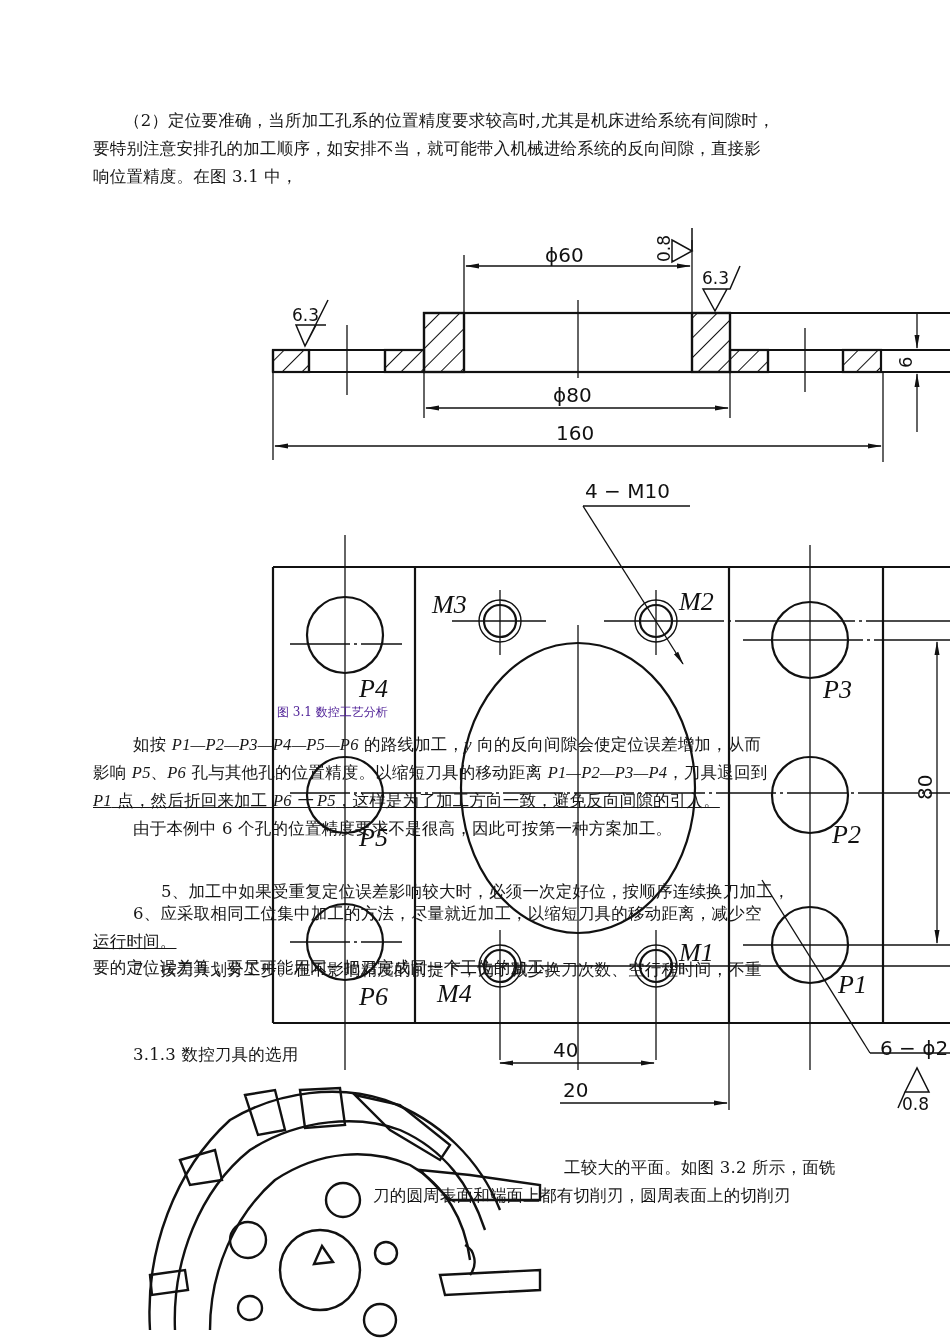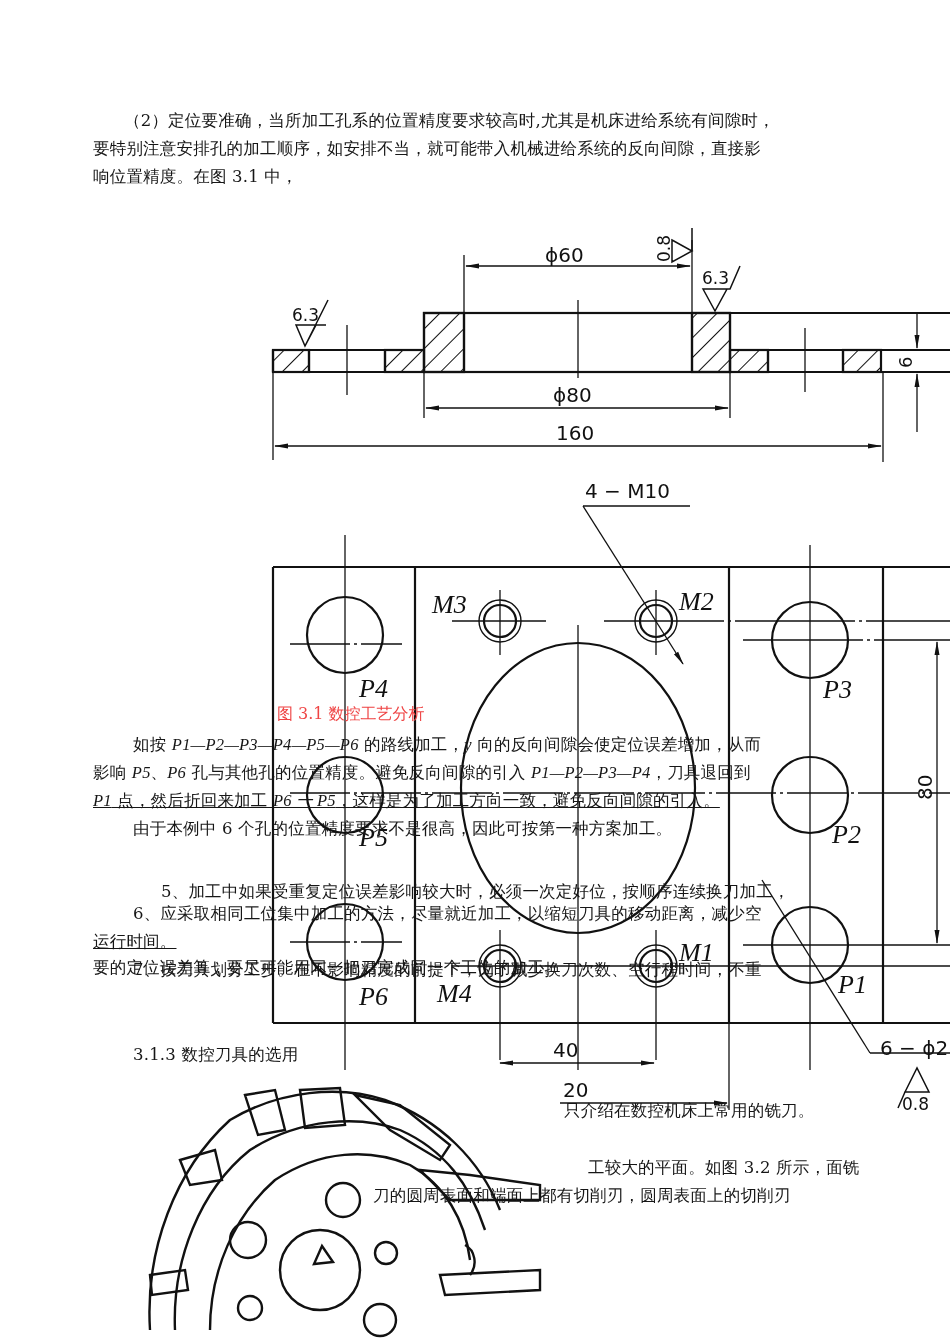--- a/index.html
+++ b/index.html
@@ -5,21 +5,21 @@
   html, body { margin: 0; padding: 0; background: #ffffff; }
   body { width: 950px; height: 1343px; position: relative; overflow: hidden;
          font-family: "DejaVu Serif", "Liberation Serif", serif; color: #111; }
   .page { position: absolute; left: 0; top: 0; width: 950px; height: 1343px; }
   .txt { position: absolute; font-size: 16.5px; line-height: 28px; white-space: nowrap;
          font-family: "DejaVu Serif", "Liberation Serif", serif; color: #161616; letter-spacing: 0.2px; }
   .it { font-style: italic; font-family: "Liberation Serif", serif; }
   svg.drawing { position: absolute; left: 0; top: 0; }
   .dim { font-family: "DejaVu Sans", sans-serif; font-size: 20px; fill: #111; }
   .lbl { font-family: "Liberation Serif", serif; font-style: italic; font-size: 26px; fill: #111; }
-  .caption { position: absolute; font-size: 16px; white-space: nowrap; color: #ef4444; }
+  .caption { position: absolute; font-size: 12px; white-space: nowrap; color: #4c1d95; }
 </style>
 </head>
 <body>
 
 <div class="page">
 
   <svg class="drawing" width="950" height="1343" viewBox="0 0 950 1343" xmlns="http://www.w3.org/2000/svg">
     <defs>
       <marker id="arr" markerWidth="14" markerHeight="8" refX="13" refY="4" orient="auto" markerUnits="userSpaceOnUse">
         <path d="M0,1.5 L14,4 L0,6.5 Z" fill="#111"></path>
@@ -196,27 +196,26 @@
     </g>
   </svg>
 
   <div class="txt" style="left:124px; top:107px;">（2）定位要准确，当所加工孔系的位置精度要求较高时,尤其是机床进给系统有间隙时，</div>
   <div class="txt" style="left:93px; top:135px;">要特别注意安排孔的加工顺序，如安排不当，就可能带入机械进给系统的反向间隙，直接影</div>
   <div class="txt" style="left:93px; top:163px;">响位置精度。在图 3.1 中，</div>
 
   <div class="caption" style="left:277px; top:704px;">图 3.1    数控工艺分析</div>
 
   <div class="txt" style="left:133px; top:731px;"><span>如按 </span><span class="it">P1—P2—P3—P4—P5—P6</span><span> 的路线加工，</span><span class="it">y</span><span> 向的反向间隙会使定位误差增加，从而</span></div>
-  <div class="txt" style="left:93px; top:759px;"><span>影响 </span><span class="it">P5</span><span>、</span><span class="it">P6</span><span> 孔与其他孔的位置精度。避免反向间隙的引入 </span><span class="it">P1—P2—P3—P4</span><span>，刀具退回到</span></div>
+  <div class="txt" style="left:93px; top:759px;"><span>影响 </span><span class="it">P5</span><span>、</span><span class="it">P6</span><span> 孔与其他孔的位置精度。以缩短刀具的移动距离 </span><span class="it">P1—P2—P3—P4</span><span>，刀具退回到</span></div>
   <div class="txt" style="left:93px; top:787px;text-decoration:underline;"><span class="it">P1</span><span> 点，然后折回来加工 </span><span class="it">P6 一 P5</span><span>，这样是为了加工方向一致，避免反向间隙的引入。</span></div>
   <div class="txt" style="left:133px; top:815px;">由于本例中 6 个孔的位置精度要求不是很高，因此可按第一种方案加工。</div>
 
   <div class="txt" style="left:133px; top:878px;margin-left:28px;">5、加工中如果受重复定位误差影响较大时，必须一次定好位，按顺序连续换刀加工，</div>
   <div class="txt" style="left:133px; top:900px;">6、应采取相同工位集中加工的方法，尽量就近加工，以缩短刀具的移动距离，减少空</div>
   <div class="txt" style="left:93px; top:928px;text-decoration:underline;">运行时间。</div>
   <div class="txt" style="left:133px; top:956px;">7、按刀具划分工步。在不影响精度的前提下，为了减少换刀次数、空行程时间，不重</div>
   <div class="txt" style="left:93px; top:954px;">要的定位误差等，要尽可能用同一把刀完成同一个工位的加工。</div>
   <div class="txt" style="left:133px; top:1041px;">3.1.3 数控刀具的选用</div>
 
-  <div class="txt" style="left:564px; top:1097px;">只介绍在数控机床上常用的铣刀。</div>
-  <div class="txt" style="left:564px; top:1154px;margin-left:24px;">工较大的平面。如图 3.2 所示，面铣</div>
+  <div class="txt" style="left:564px; top:1154px;">工较大的平面。如图 3.2 所示，面铣</div>
   <div class="txt" style="left:373px; top:1182px;">刀的圆周表面和端面上都有切削刃，圆周表面上的切削刃</div>
 </div>
 
 </body></html>

